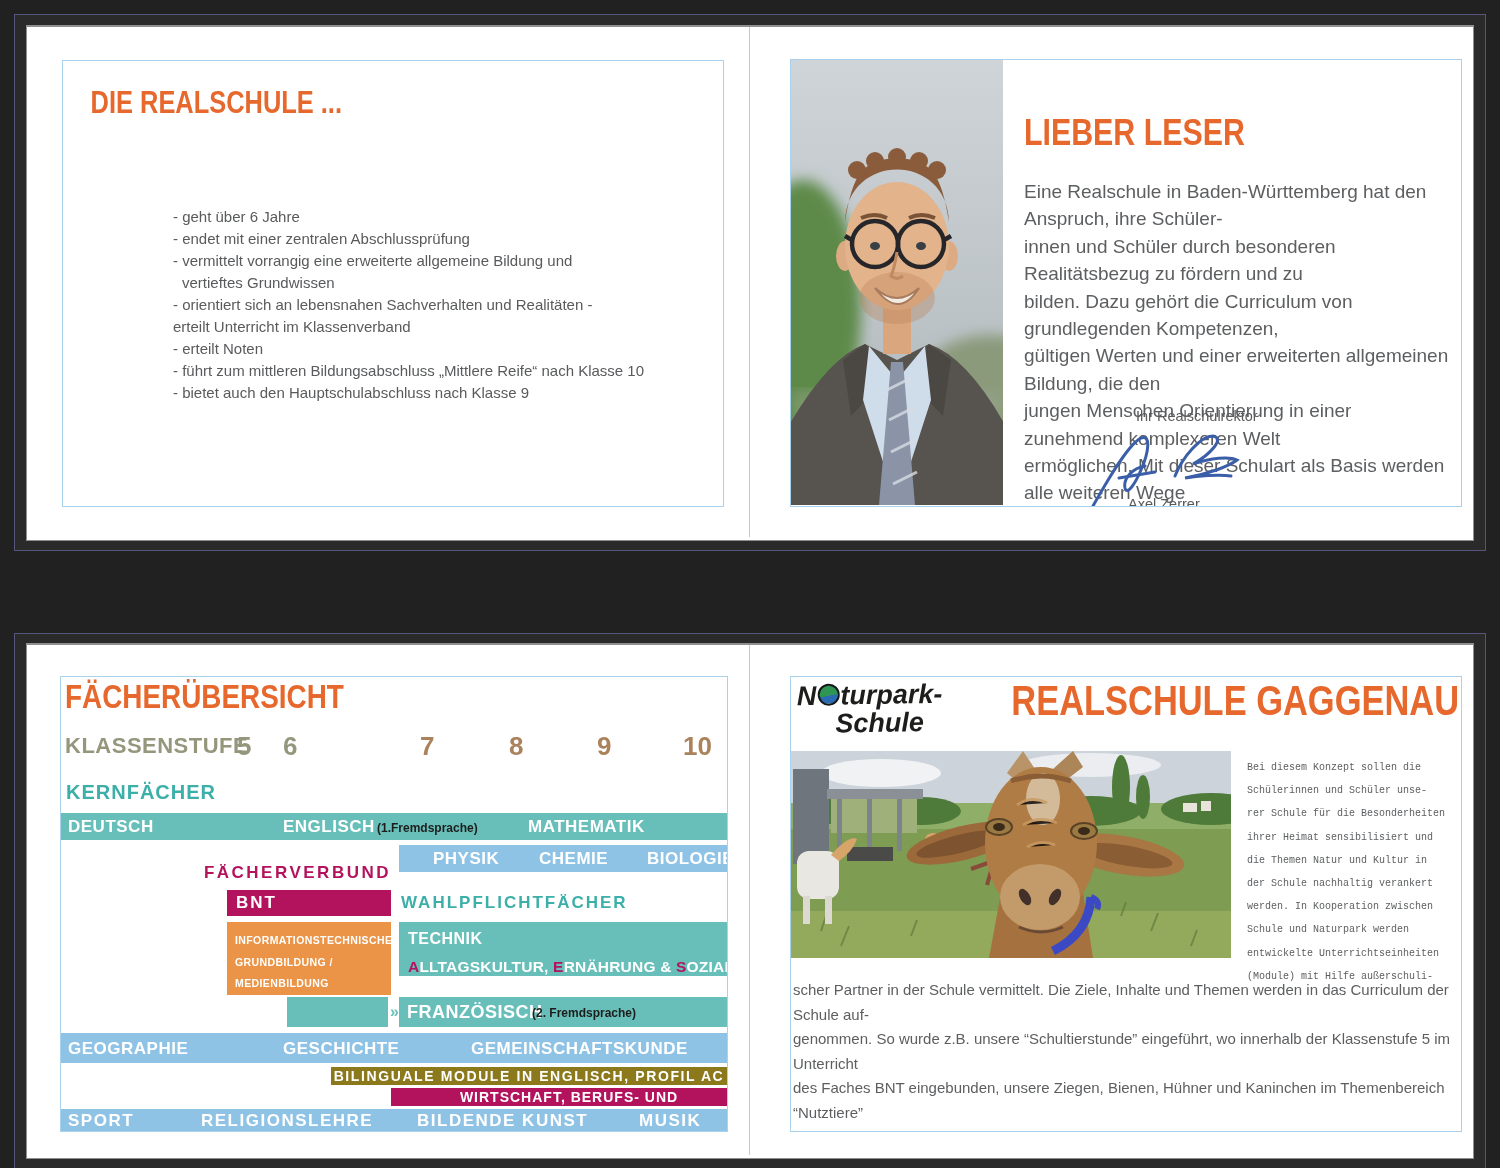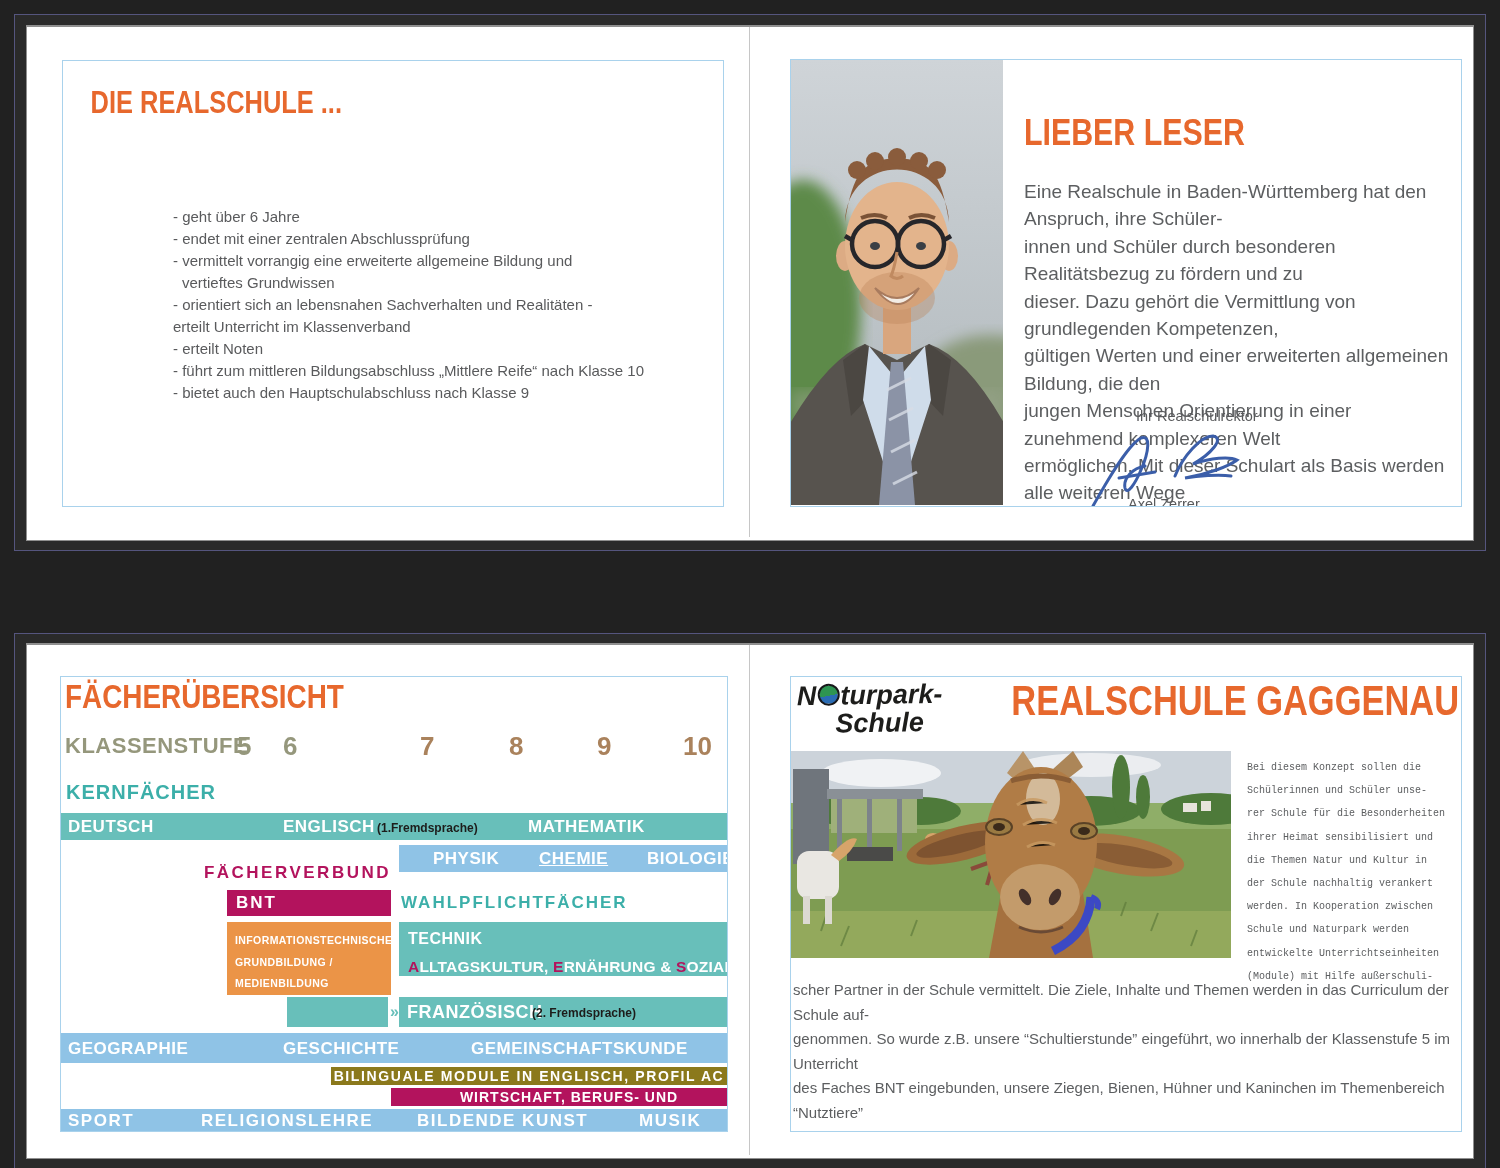--- a/index.html
+++ b/index.html
@@ -142,21 +142,21 @@
     <ellipse cx="130" cy="186" rx="5" ry="4" fill="#3a3f45"></ellipse>
     <path d="M70 158 Q 84 152 96 158" stroke="#7a5236" stroke-width="4" fill="none"></path>
     <path d="M118 158 Q 130 152 144 158" stroke="#7a5236" stroke-width="4" fill="none"></path>
     <path d="M106 192 Q 103 210 100 216 Q 106 221 112 216" stroke="#c08a60" stroke-width="3" fill="none"></path>
     <path d="M84 228 Q 106 248 128 228 Q 108 260 84 228 Z" fill="#f3ece4" stroke="#a87b5e" stroke-width="2"></path>
   </svg>
   <div class="abs p2-title orange-title"><span class="cond-l">LIEBER LESER</span></div>
   <div class="abs p2-body bodytext">
     <div>Eine Realschule in Baden-Württemberg hat den Anspruch, ihre Schüler-</div>
     <div>innen und Schüler durch besonderen Realitätsbezug zu fördern und zu</div>
-    <div>dieser. Dazu gehört die Vermittlung von grundlegenden Kompetenzen,</div>
+    <div>bilden. Dazu gehört die Curriculum von grundlegenden Kompetenzen,</div>
     <div>gültigen Werten und einer erweiterten allgemeinen Bildung, die den</div>
     <div>jungen Menschen Orientierung in einer zunehmend komplexeren Welt</div>
     <div>ermöglichen. Mit dieser Schulart als Basis werden alle weiteren Wege</div>
     <div>eröffnet und gut vorbereitet – sowohl in der qualifizierten dualen Berufs-</div>
 
   </div>
   <div class="abs p2-closing">Ihr Realschulrektor</div>
   <svg class="abs" style="left:298px;top:366px;" width="190" height="80" viewBox="0 0 190 80">
     <g fill="none" stroke="#3b5ea9" stroke-width="3" stroke-linecap="round">
       <path d="M4 80 C 22 48 40 18 52 12 C 62 8 60 26 52 44 C 46 58 38 70 36 62 C 34 52 44 42 56 40"></path>
@@ -188,21 +188,21 @@
 
   <div class="bar teal-bg" style="left:0;top:136px;width:666px;height:27px;">
     <span class="lbl rowlbl" style="left:7px;top:4px;">DEUTSCH</span>
     <span class="lbl rowlbl" style="left:222px;top:4px;">ENGLISCH</span>
     <span class="lbl smalllbl" style="left:316px;top:8px;color:#1d1d1b;">(1.Fremdsprache)</span>
     <span class="lbl rowlbl" style="left:467px;top:4px;">MATHEMATIK</span>
   </div>
 
   <div class="bar blue-bg" style="left:338px;top:168px;width:328px;height:27px;">
     <span class="lbl rowlbl" style="left:34px;top:4px;">PHYSIK</span>
-    <span class="lbl rowlbl" style="left:140px;top:4px;text-decoration:underline;">CHEMIE</span>
+    <span class="lbl rowlbl" style="left:140px;top:4px;">CHEMIE</span>
     <span class="lbl rowlbl" style="left:248px;top:4px;">BIOLOGIE</span>
   </div>
 
   <div class="fv-lbl">FÄCHERVERBUND</div>
 
   <div class="bar magenta-bg" style="left:166px;top:213px;width:164px;height:26px;">
     <span class="lbl rowlbl" style="left:9px;top:3px;letter-spacing:2px;">BNT</span>
   </div>
   <div class="wpf-lbl" style="top:216px;">WAHLPFLICHTFÄCHER</div>
 

